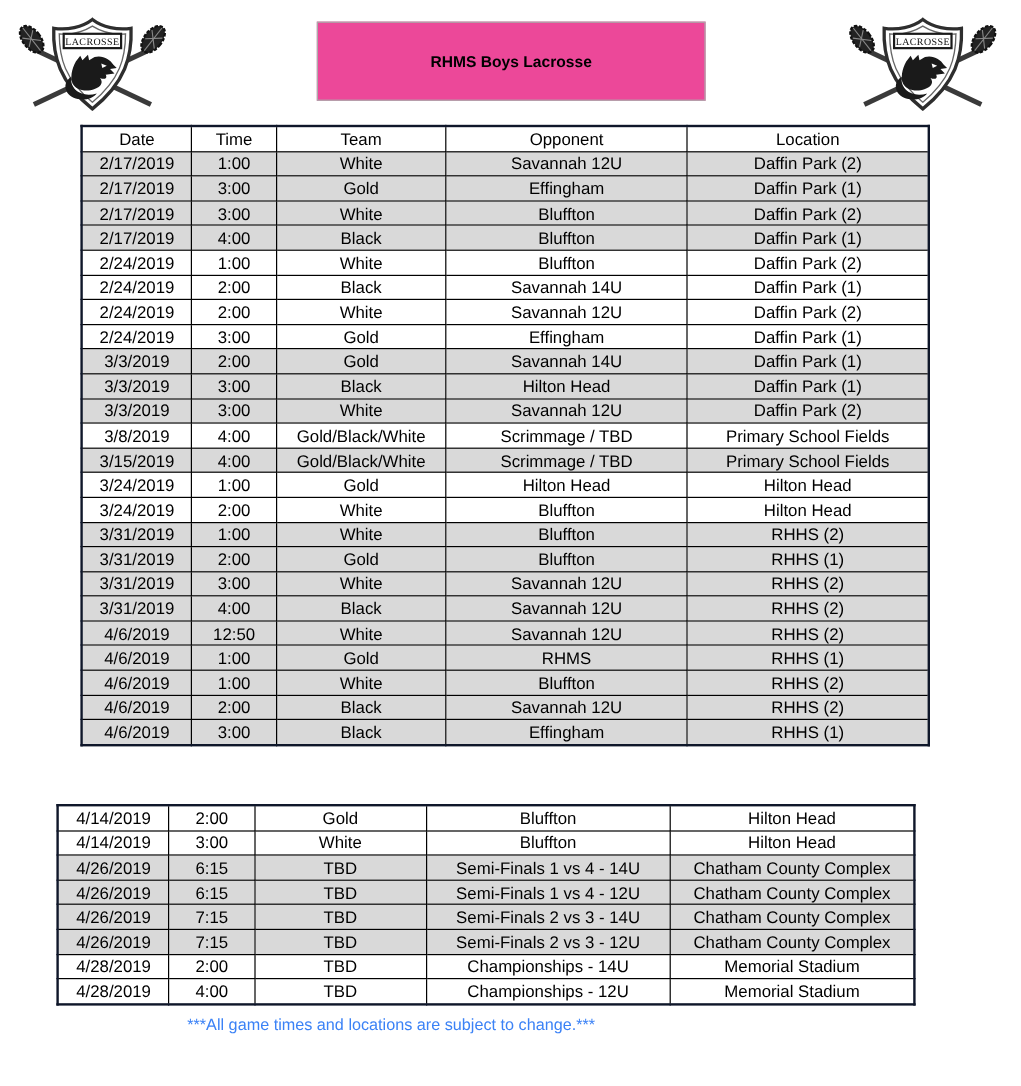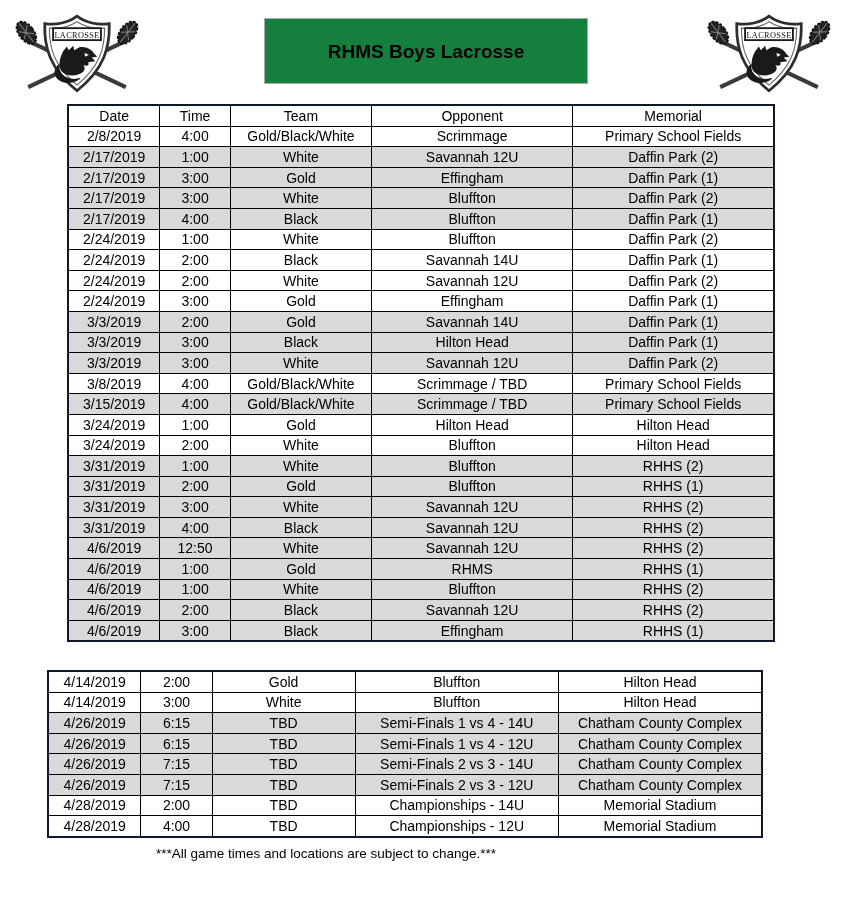--- a/index.html
+++ b/index.html
@@ -23,27 +23,27 @@
   }
   .logo-left  { left: 8px; }
   .logo-right { left: 700px; }
   .title-box {
     position: absolute;
     left: 264px;
     top: 18px;
     width: 322px;
     height: 64px;
     border: 1px solid #aaaaaa;
-    background: #15803d;
+    background: #ec4899;
     display: flex;
     flex-direction: column;
     justify-content: center;
     align-items: center;
     font-weight: bold;
-    font-size: 19px;
+    font-size: 13px;
     line-height: 27px;
     color: #000000;
     text-align: center;
   }
   table.sched {
     border-collapse: collapse;
     table-layout: fixed;
     font-size: 14px;
     color: #000000;
     border: 2px solid #0f172a;
@@ -75,21 +75,21 @@
   .col-date     { width: 13%; }
   .col-time     { width: 10%; }
   .col-team     { width: 20%; }
   .col-opponent { width: 28.5%; }
   .col-location { width: 28.5%; }
   .footer-note {
     position: absolute;
     left: 156px;
     top: 846px;
     font-size: 13.5px;
-    color: #000000;
+    color: #3b82f6;
   }
 </style>
 </head>
 <body>
 
 <div class="page">
 
   <div class="logo logo-left">
     <svg viewBox="0 0 150 100" width="138" height="94">
 
@@ -165,31 +165,24 @@
         <col class="col-team">
         <col class="col-opponent">
         <col class="col-location">
     </colgroup>
     <thead>
       <tr>
           <th>Date</th>
           <th>Time</th>
           <th>Team</th>
           <th>Opponent</th>
-          <th>Memorial</th>
+          <th>Location</th>
         </tr>
     </thead>
     <tbody>
-        <tr>
-          <td>2/8/2019</td>
-          <td>4:00</td>
-          <td>Gold/Black/White</td>
-          <td>Scrimmage</td>
-          <td>Primary School Fields</td>
-        </tr>
         <tr class="shaded">
           <td>2/17/2019</td>
           <td>1:00</td>
           <td>White</td>
           <td>Savannah 12U</td>
           <td>Daffin Park (2)</td>
         </tr>
         <tr class="shaded">
           <td>2/17/2019</td>
           <td>3:00</td>

